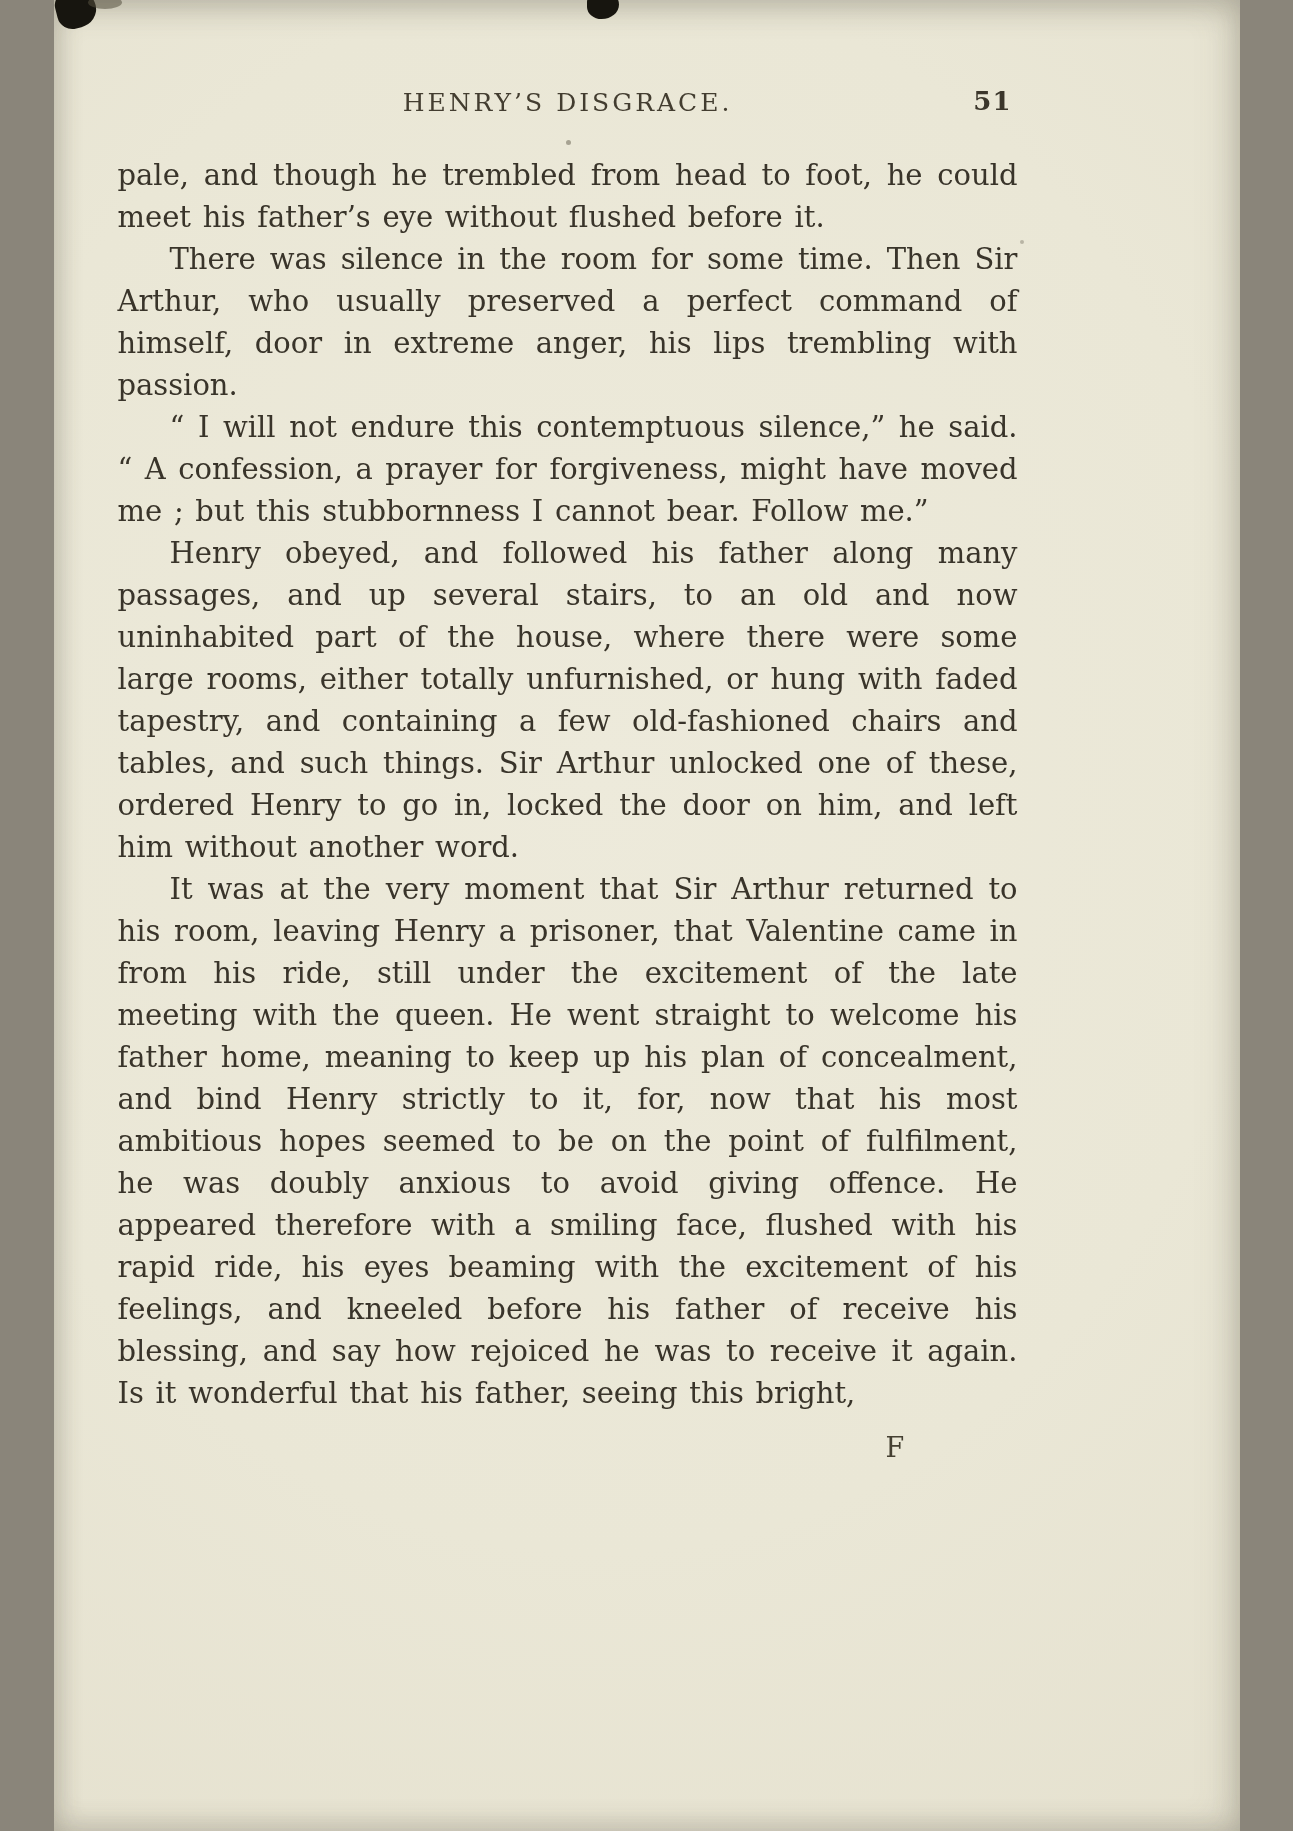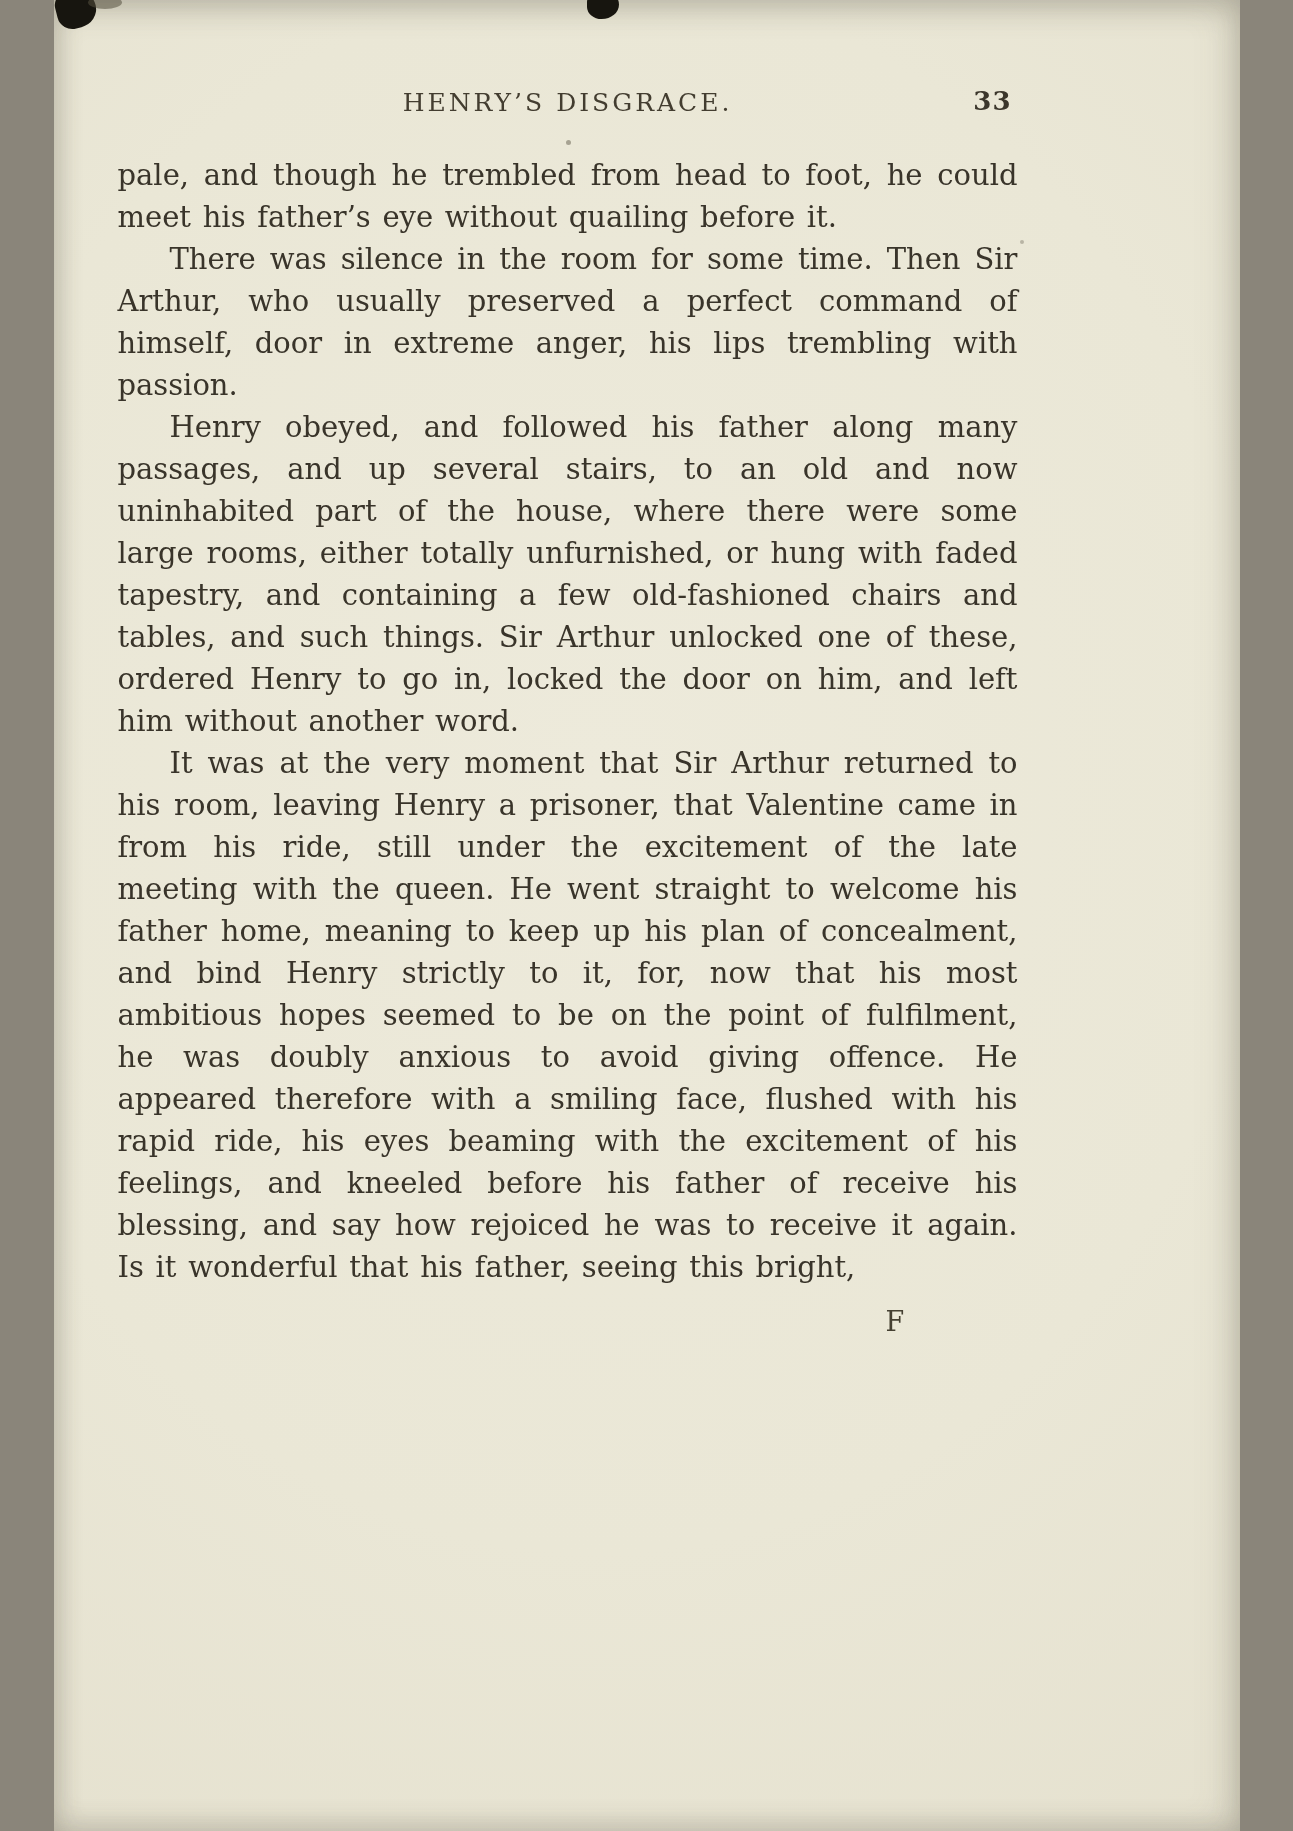--- a/index.html
+++ b/index.html
@@ -99,27 +99,28 @@
   <div class="ink-mark ink-1"></div>
   <div class="ink-mark ink-1b"></div>
   <div class="ink-mark ink-2"></div>
   <div class="speck speck-1"></div>
   <div class="speck speck-2"></div>
 
   <div class="text-block">
 
     <div class="running-header">
       <span class="header-title">HENRY’S DISGRACE.</span>
-      <span class="page-number">33</span>
+      <span class="page-number">51</span>
     </div>
 
-    <p class="body-para no-indent">pale, and though he trembled from head to foot, he could meet his father’s eye without quailing before it.</p>
+    <p class="body-para no-indent">pale, and though he trembled from head to foot, he could meet his father’s eye without flushed before it.</p>
 
     <p class="body-para">There was silence in the room for some time. Then Sir Arthur, who usually preserved a perfect command of himself, door in extreme anger, his lips trembling with passion.</p>
 
+    <p class="body-para">“ I will not endure this contemptuous silence,” he said. “ A confession, a prayer for forgiveness, might have moved me ; but this stubbornness I cannot bear. Follow me.”</p>
 
     <p class="body-para">Henry obeyed, and followed his father along many passages, and up several stairs, to an old and now uninhabited part of the house, where there were some large rooms, either totally unfurnished, or hung with faded tapestry, and containing a few old-fashioned chairs and tables, and such things. Sir Arthur unlocked one of these, ordered Henry to go in, locked the door on him, and left him without another word.</p>
 
     <p class="body-para">It was at the very moment that Sir Arthur returned to his room, leaving Henry a prisoner, that Valentine came in from his ride, still under the excitement of the late meeting with the queen. He went straight to welcome his father home, meaning to keep up his plan of concealment, and bind Henry strictly to it, for, now that his most ambitious hopes seemed to be on the point of fulfilment, he was doubly anxious to avoid giving offence. He appeared therefore with a smiling face, flushed with his rapid ride, his eyes beaming with the excitement of his feelings, and kneeled before his father of receive his blessing, and say how rejoiced he was to receive it again. Is it wonderful that his father, seeing this bright,</p>
 
     <div class="signature-mark">F</div>
 
   </div>
 </div>
 

